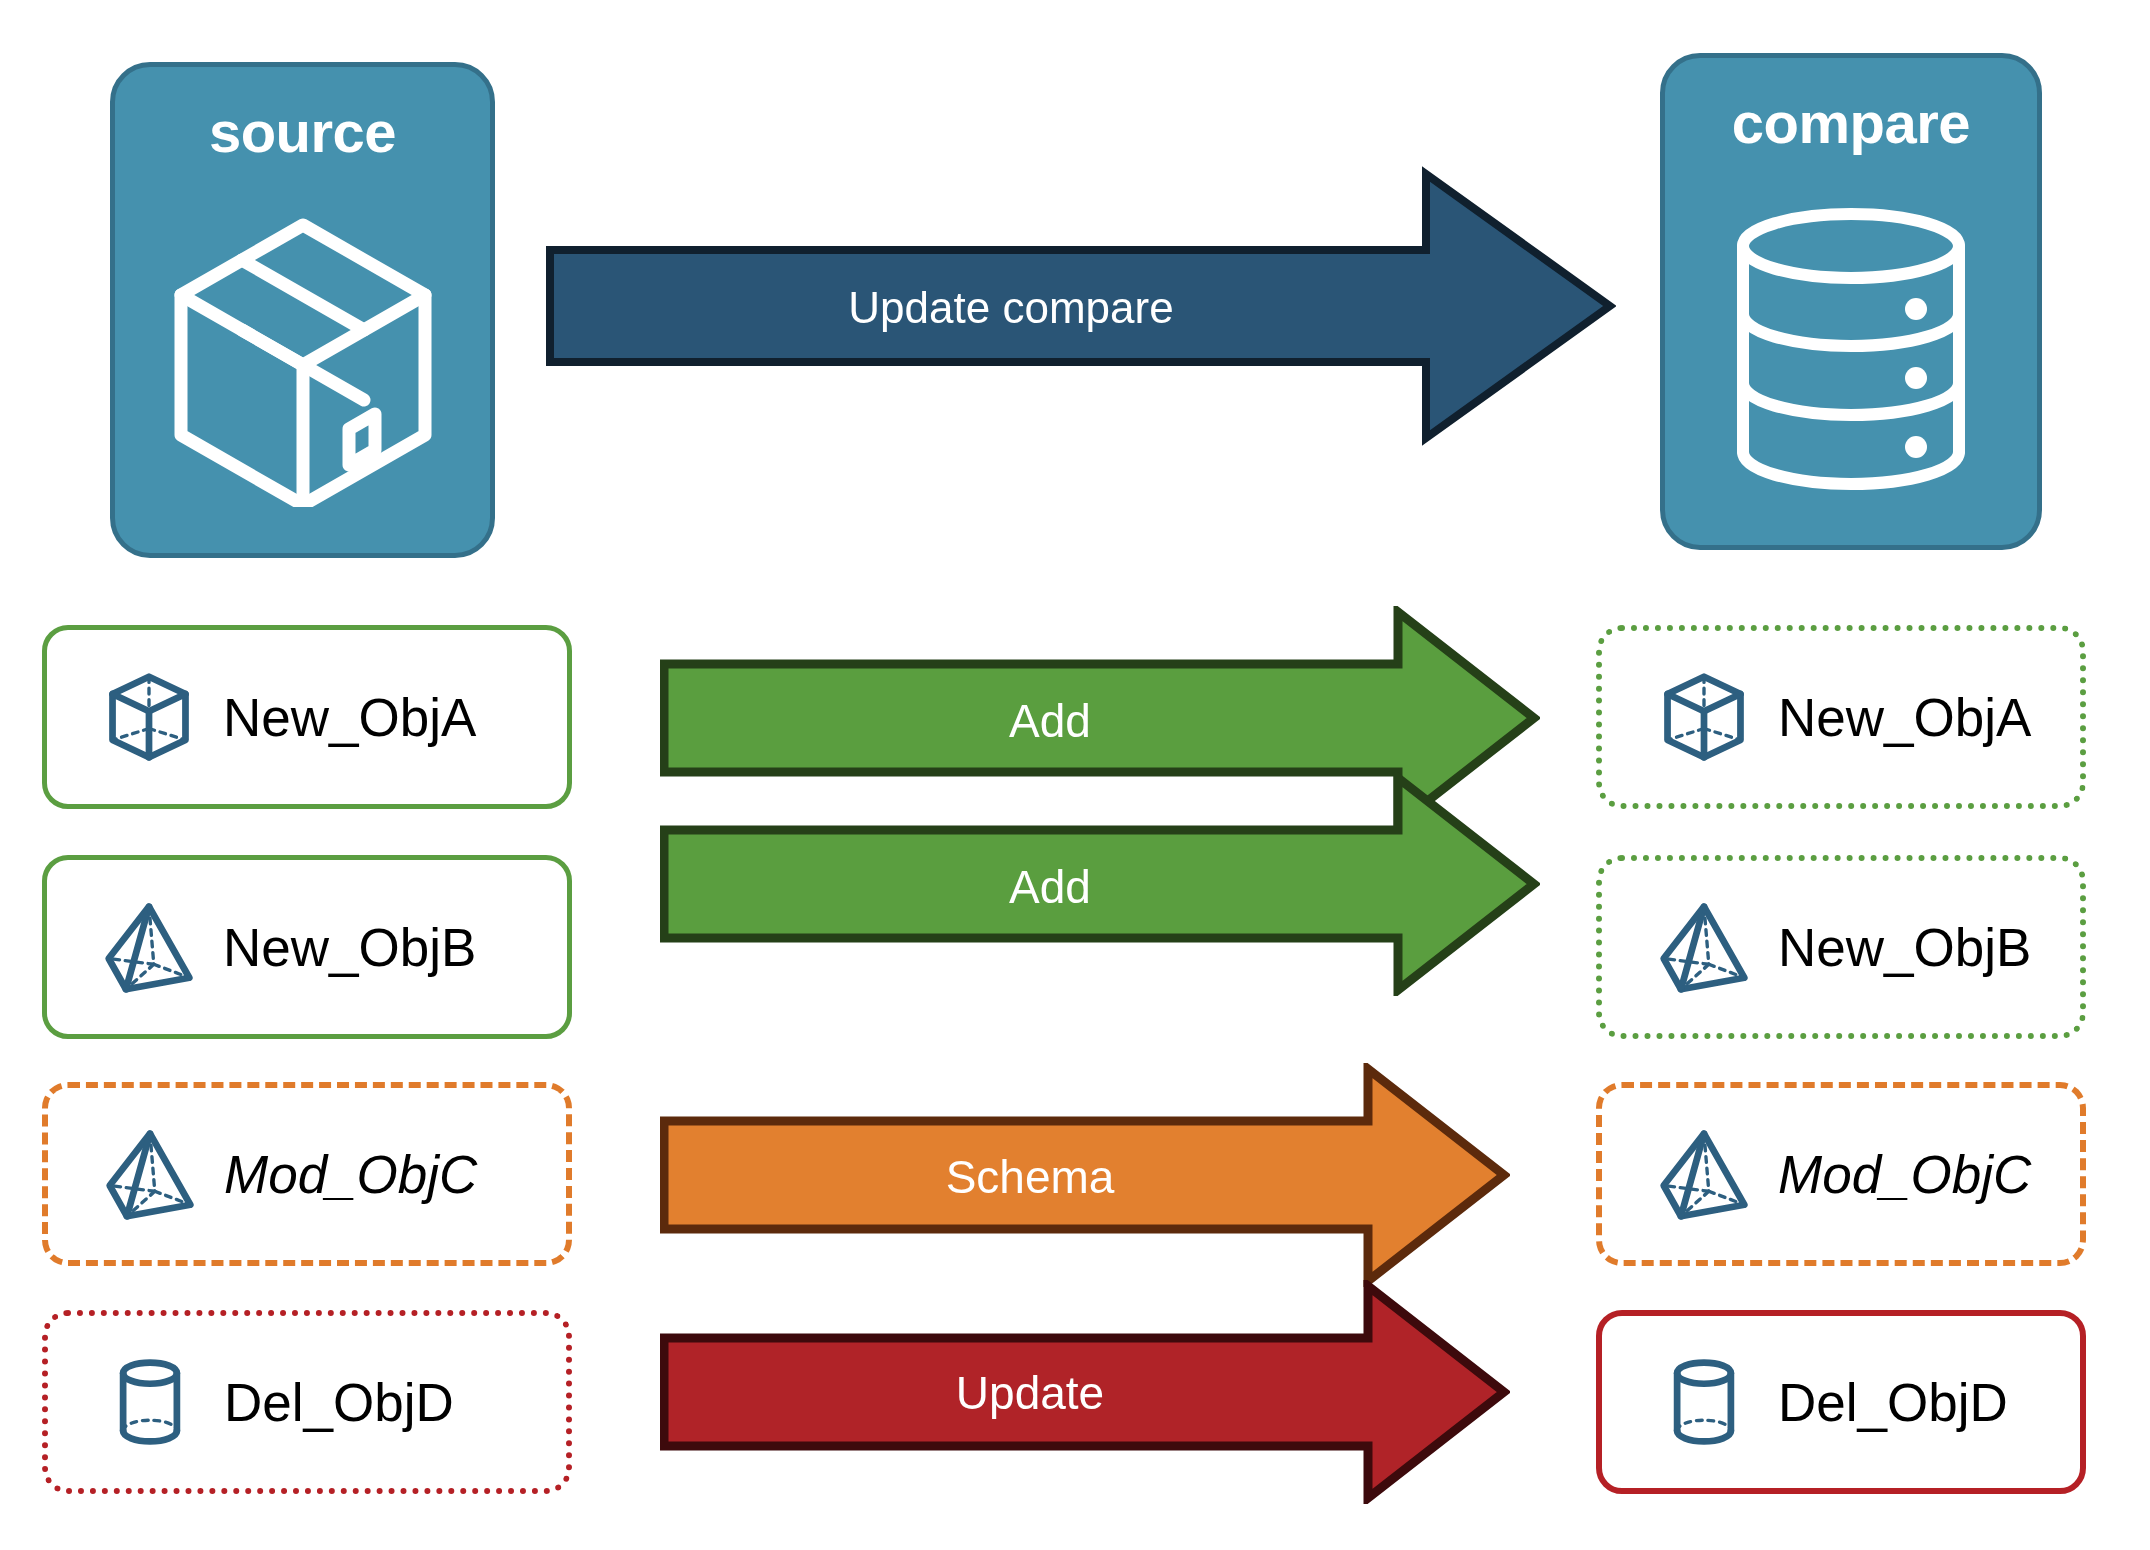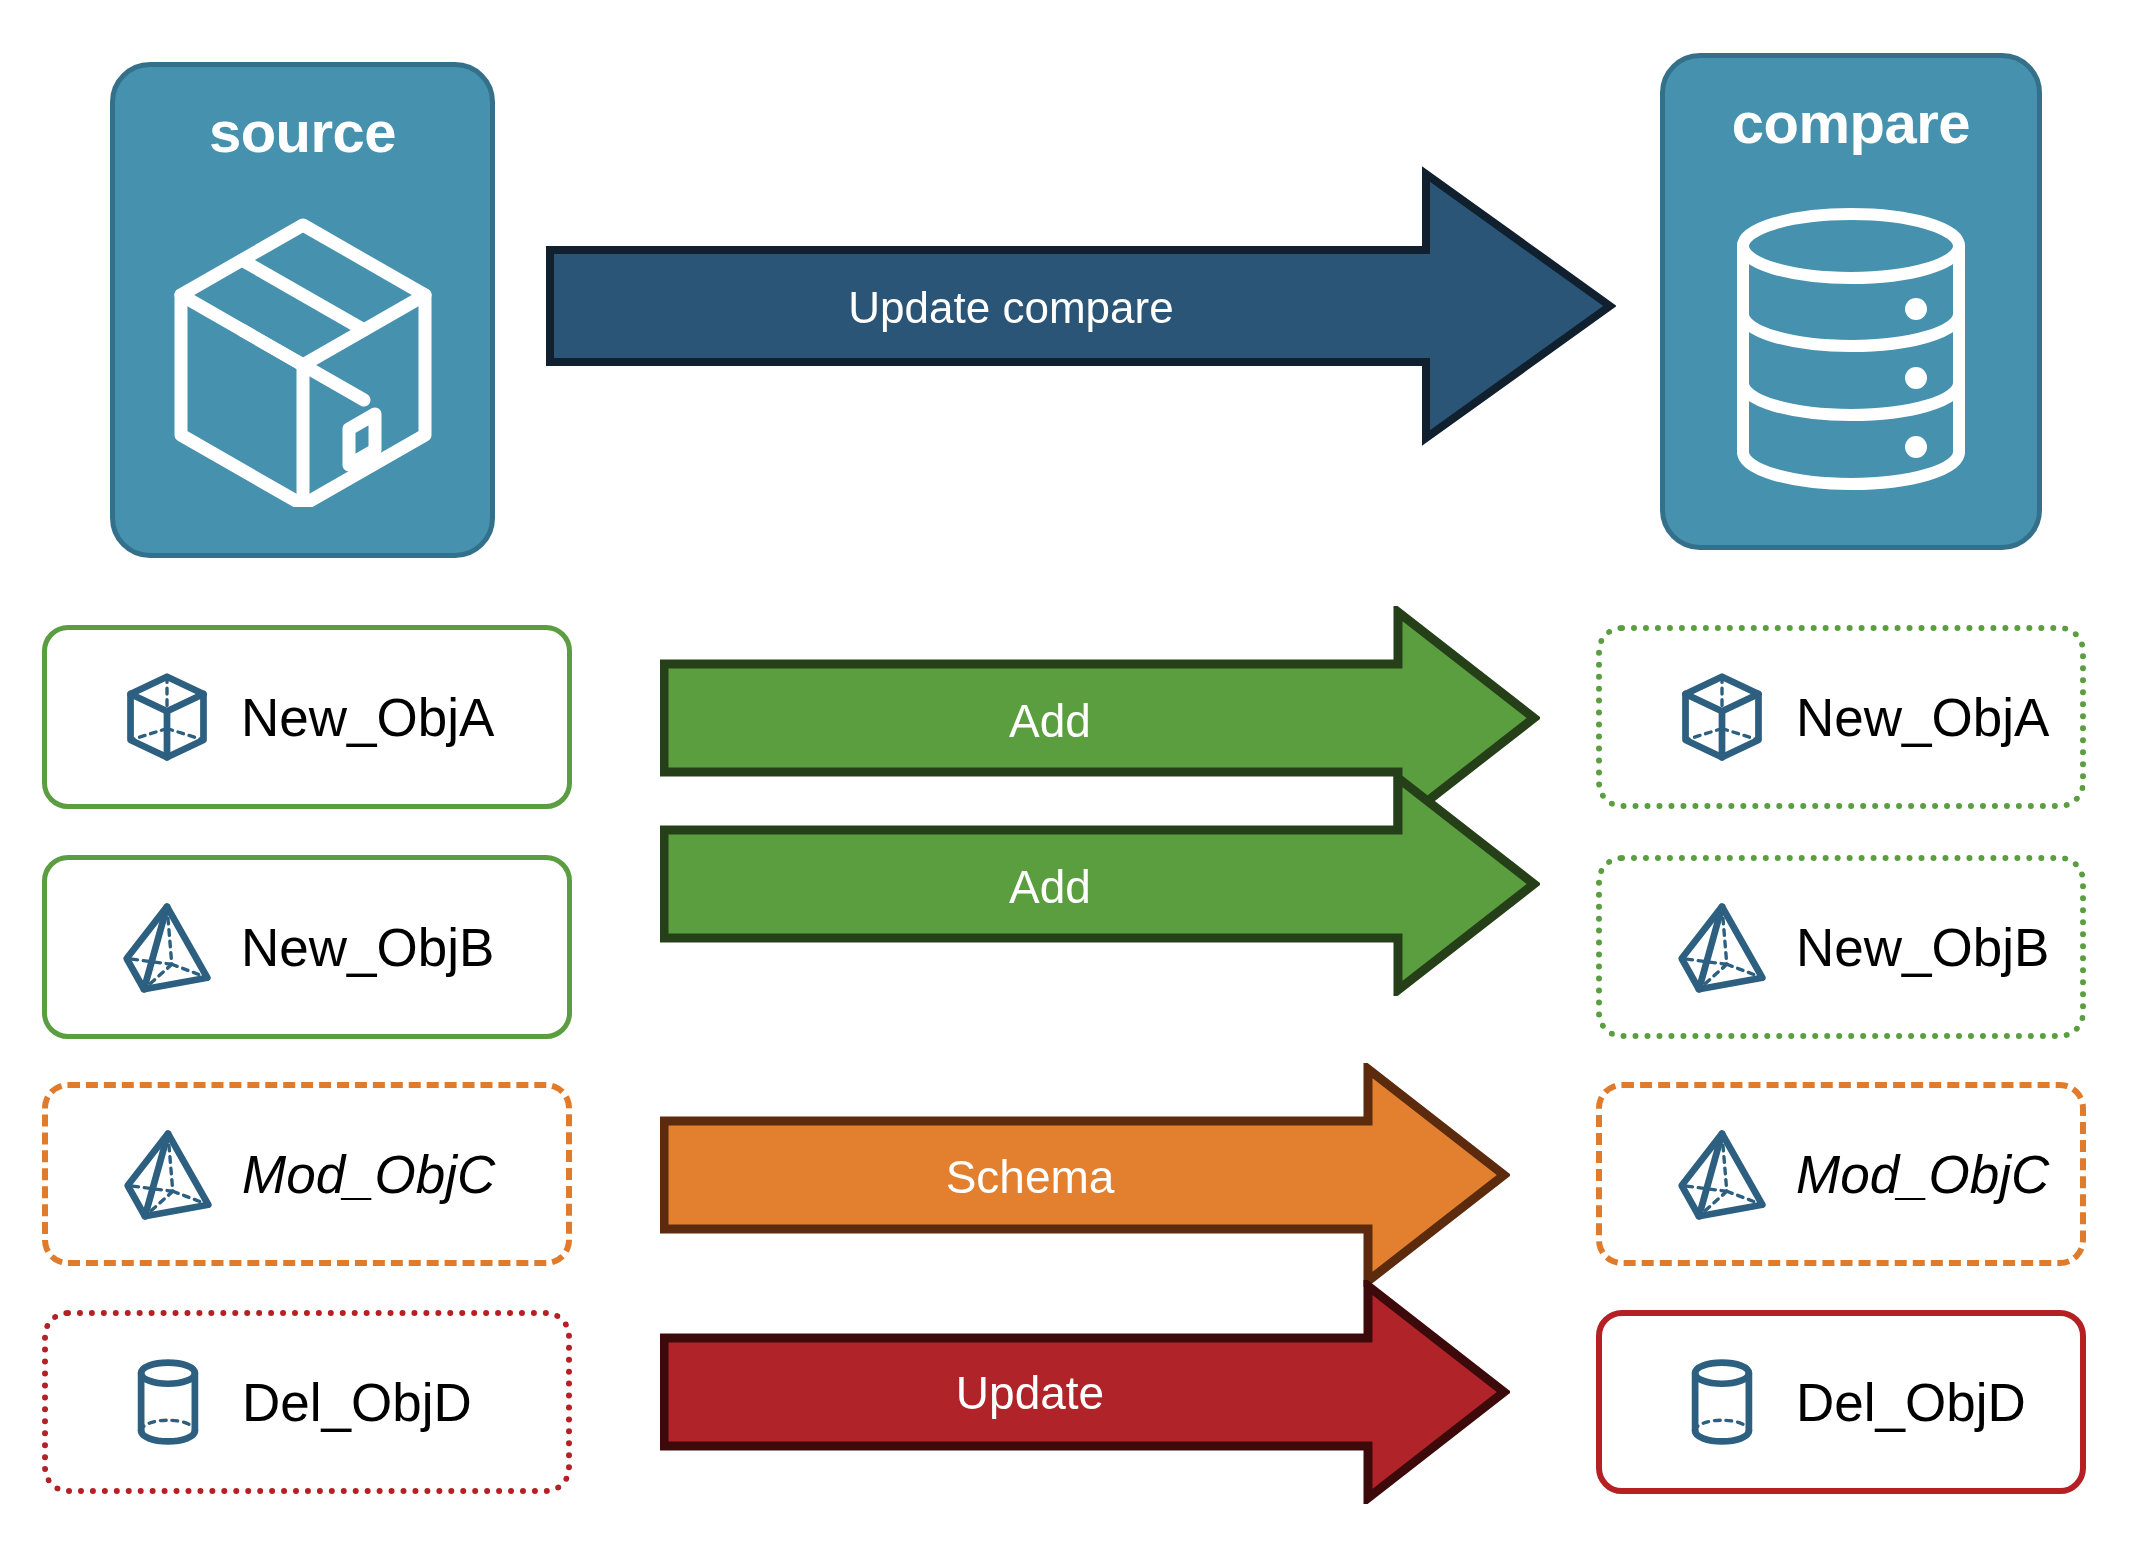--- a/index.html
+++ b/index.html
@@ -71,21 +71,21 @@
   }
 
   
   .obj-box {
     position: absolute;
     box-sizing: border-box;
     background: #ffffff;
     border-radius: 26px;
     display: flex;
     align-items: center;
-    padding-left: 72px;
+    padding-left: 54px;
   }
   .obj-box.left  { left: 42px;   width: 530px; }
   .obj-box.right { left: 1596px; width: 490px; }
 
   .obj-icon {
     width: 96px;
     height: 96px;
     flex: 0 0 96px;
     display: block;
   }

